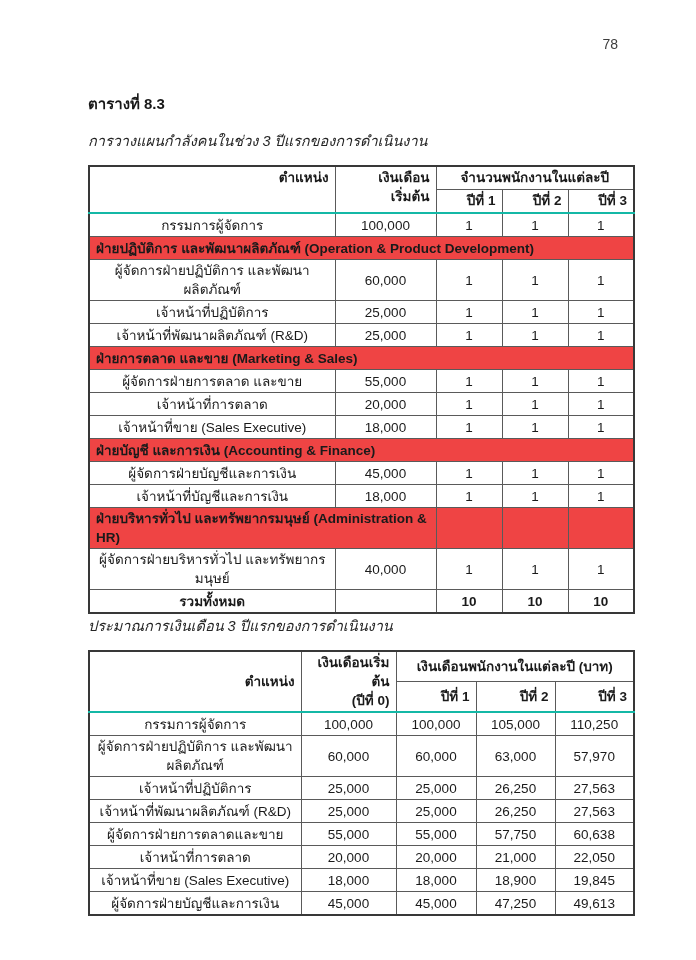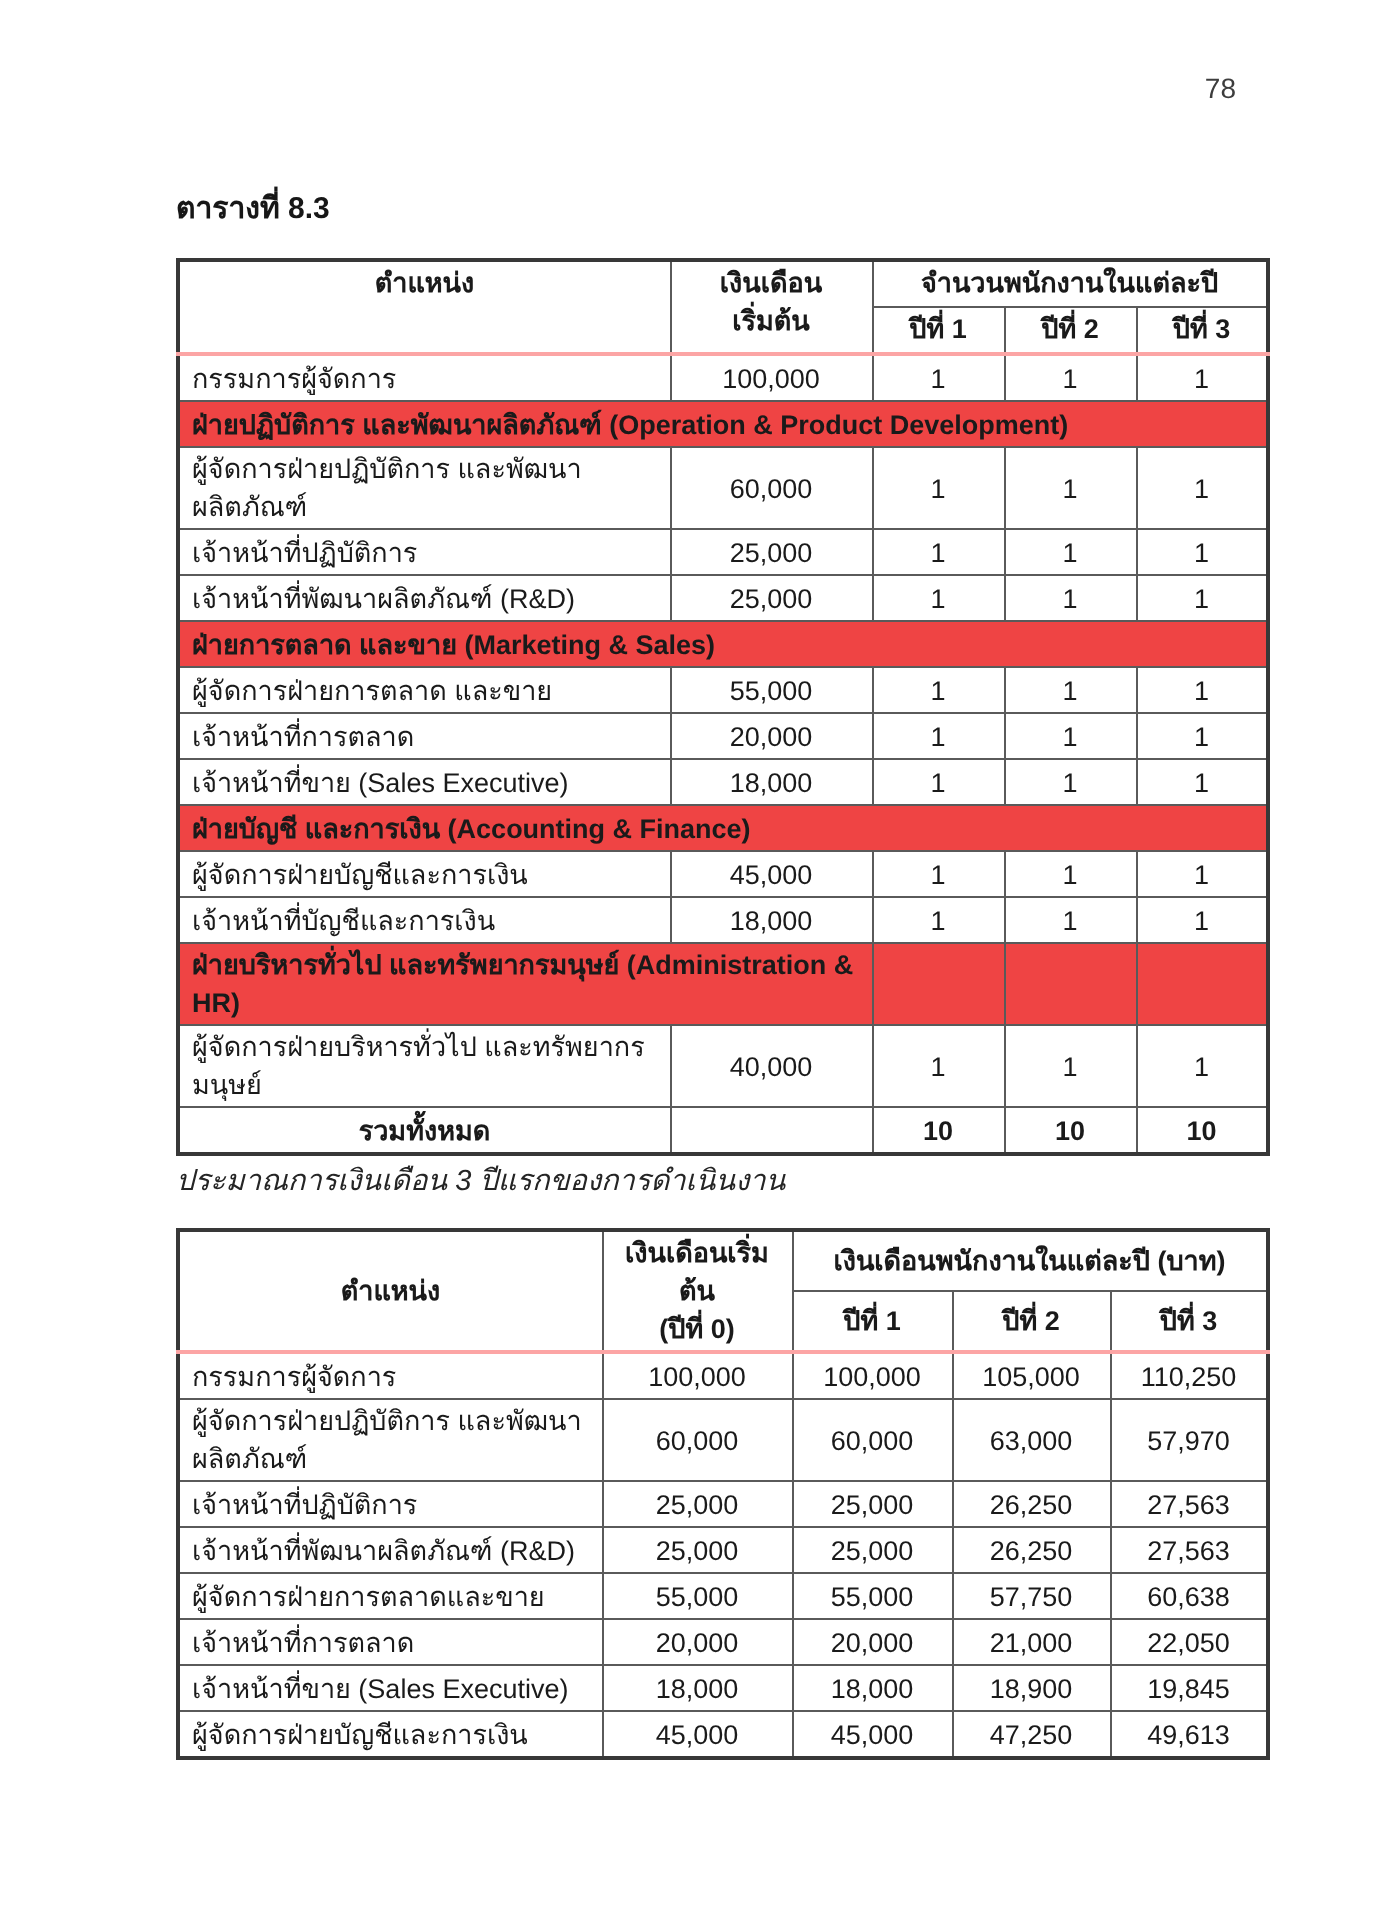--- a/index.html
+++ b/index.html
@@ -34,41 +34,42 @@
   }
   table.t { border: 2px solid #383838; }
   table.t th, table.t td {
     border: 1px solid #5a5a5a;
     padding: 1px 6px;
     height: 20px;
     line-height: 19px;
     overflow: hidden;
   }
   table.t thead th { font-weight: bold; text-align: center; background: #ffffff; }
-  table.t thead tr.h2 th, table.t thead th[rowspan] { border-bottom: 2px solid #fca5a5; }
+  table.t thead tr.h2 th, table.t thead th[rowspan] { border-bottom: 2px solid #14b8a6; text-align: right; }
   .t1 thead th { vertical-align: top; }
   .t2 thead th { vertical-align: middle; }
-  td.pos { text-align: left; margin-top: 32px; }
+  td.pos { text-align: center; margin-top: 32px; }
   td.num { text-align: center; }
   td.section {
     background: #ef4444;
     font-weight: bold;
     text-align: left;
   }
   tr.total1 td { font-weight: bold; }
   td.tlabel { text-align: center; }
 </style>
 </head>
 <body>
 
 <div class="page-number">78</div>
 
 <div class="content">
 
   <p class="tbl-title">ตารางที่ 8.3</p>
+  <p class="tbl-subtitle">การวางแผนกำลังคนในช่วง 3 ปีแรกของการดำเนินงาน</p>
 
   <table class="t t1">
     <colgroup>
       <col style="width:246px">
         <col style="width:101px">
       <col style="width:66px">
         <col style="width:66px">
         <col style="width:66px">
     </colgroup>
     <thead>

